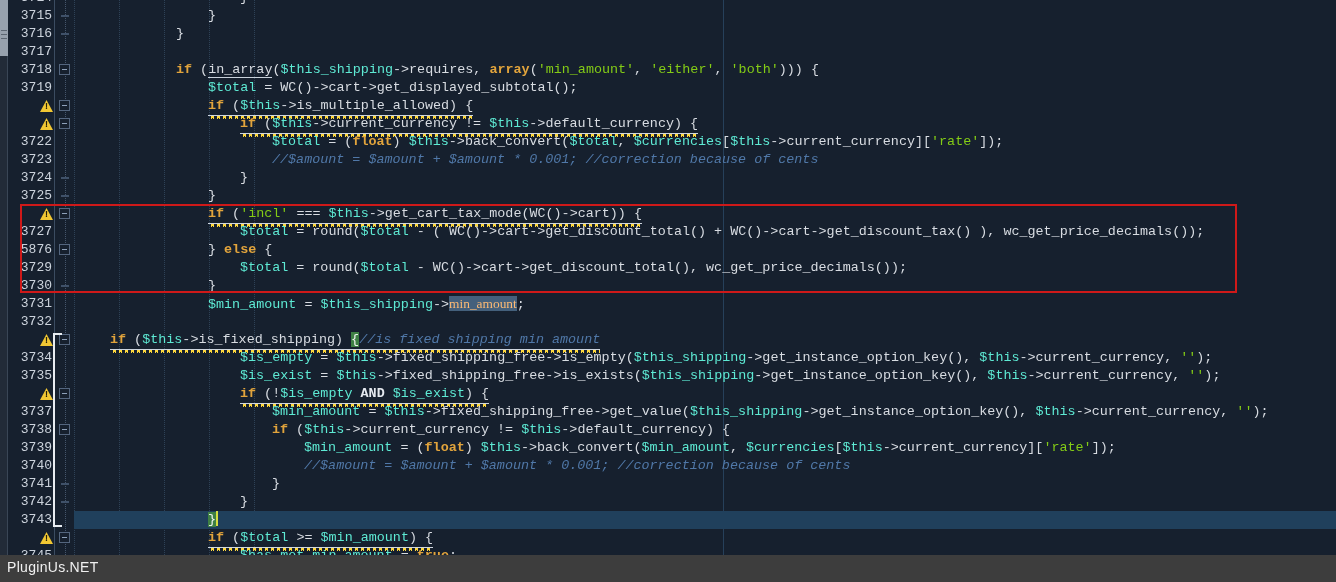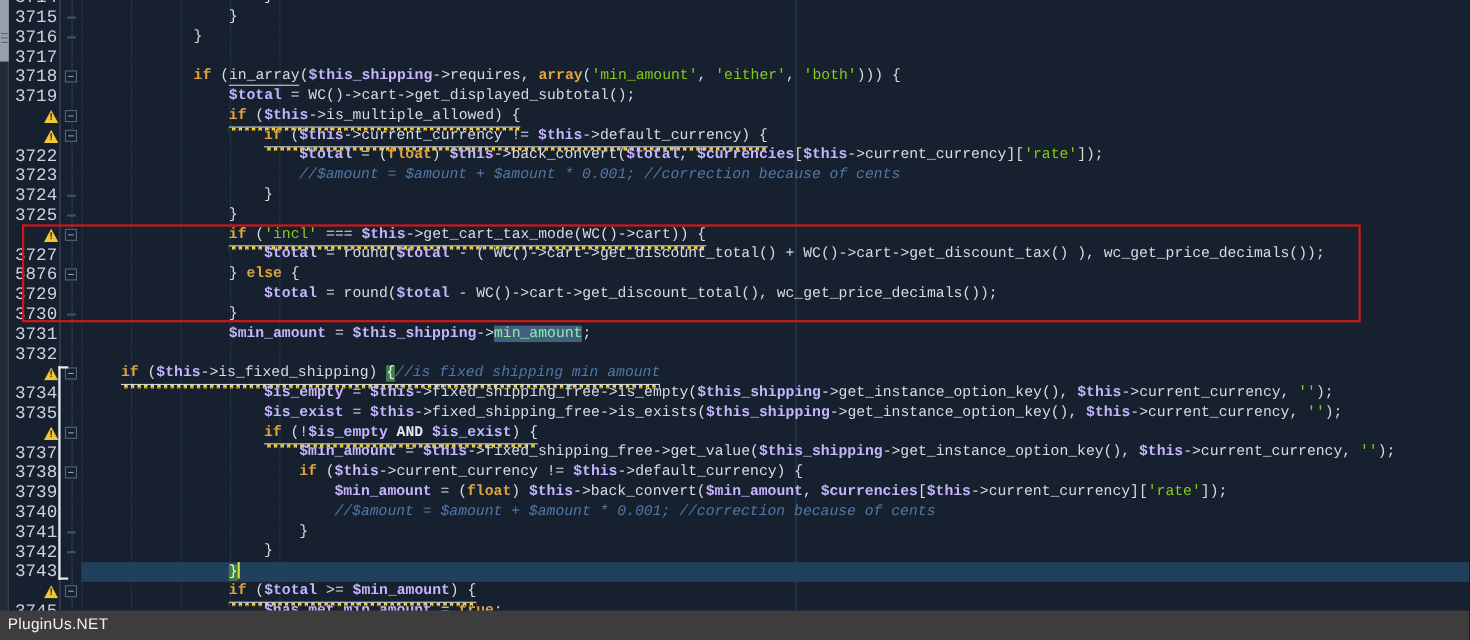--- a/index.html
+++ b/index.html
@@ -17,37 +17,37 @@
   
   .gutter-sep { position:absolute; left:54px; top:0; width:1px; height:555px; background:#3b4c61; }
   .fold-guide { position:absolute; left:65px; top:0; width:0; height:555px; border-left:1px dotted #45566c; }
   .indent-guide { position:absolute; top:0; width:0; height:555px; border-left:1px dotted #2e4257; }
   .margin-guide { position:absolute; left:723px; top:0; width:1px; height:555px; background:#26405a; }
   
   #rows { position:absolute; left:0; top:0; width:1336px; height:582px; }
   .row { position:absolute; left:0; width:1336px; height:18px; }
   .curbg { position:absolute; left:74px; right:0; top:0; height:18px; background:#20405c; }
   .ln { position:absolute; left:0; top:0; width:52px; height:18px; line-height:18px;
-        text-align:right; font-size:16px; color:#ccd3dc; }
+        text-align:right; font-size:13px; color:#ccd3dc; }
   .wico { position:absolute; left:40px; top:3px; width:13px; height:12px;
           background:#f1c733; clip-path:polygon(50% 0,100% 100%,0 100%); }
   .wico::after { content:"!"; position:absolute; left:0; top:1px; width:100%; text-align:center;
                  font:bold 9px "Liberation Sans",sans-serif; color:#2a2206; }
   .fold { position:absolute; left:59px; top:3px; width:11px; height:11px; border:1px solid #54667f; background:#16202e; }
   .fold::after { content:""; position:absolute; left:2px; top:4px; width:5px; height:1px; background:#8ea1ba; }
   .tick { position:absolute; left:61px; top:8px; width:8px; height:2px; background:#3f5169; }
   .code { position:absolute; left:0; top:0; height:18px; line-height:18px; white-space:pre;
           font-size:13.4px; color:#d8dce2; }
   
   .t-k { color:#e2a43c; font-weight:bold; }
-  .t-v { color:#c4b5fd;font-weight:bold; }
+  .t-v { color:#5eead4; }
   .t-s { color:#84cc16; }
   .t-c { color:#5078a8; font-style:italic; }
   .t-f { color:#d8dce2; border-bottom:1px solid #c9d2dc; }
-  .t-o { color:#86efac; background:#44607c; }
+  .t-o { color:#fdba74; background:#44607c;font-family:Liberation Serif, serif; }
   .t-b { color:#eef3ee; background:#3e8044; }
   .t-a { color:#e6eaf0; font-weight:bold; }
   
   .sq { position:relative; display:inline-block; border-bottom:1px solid #cdd5df; }
   .sq::after { content:""; position:absolute; left:0; right:0; bottom:-4px; height:3px;
      background:
        linear-gradient(45deg, transparent 62%, #ffd83d 66%, #ffd83d 100%) 0 0/6px 3px repeat-x,
        linear-gradient(-45deg, transparent 62%, #ffd83d 66%, #ffd83d 100%) 3px 0/6px 3px repeat-x; }
   .caret { display:inline-block; width:2px; height:15px; background:#d6de3f; vertical-align:-3px; }
   

